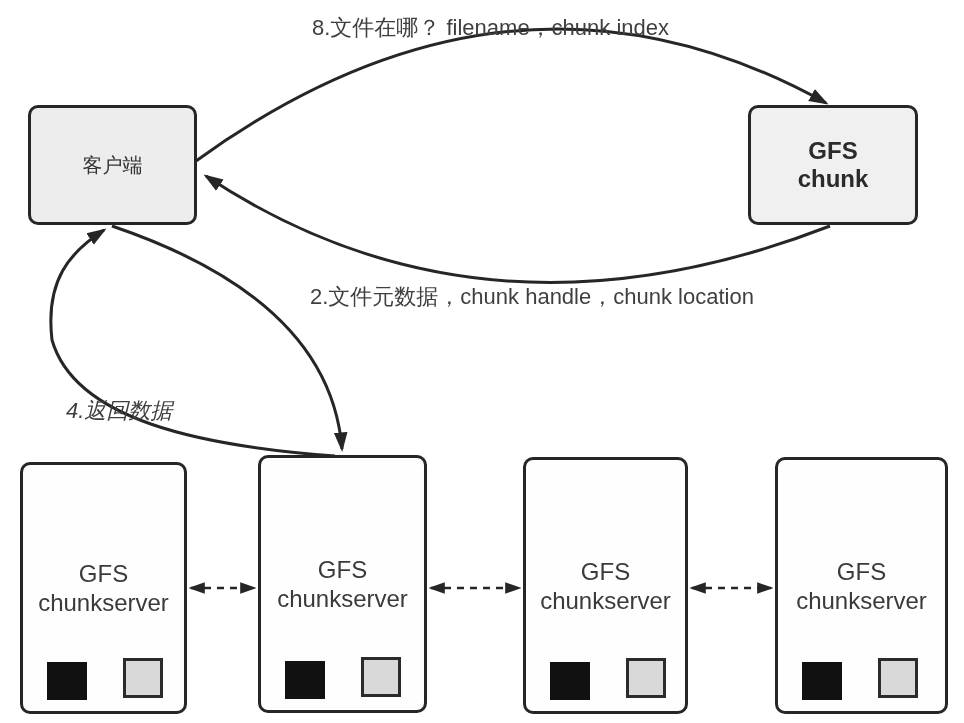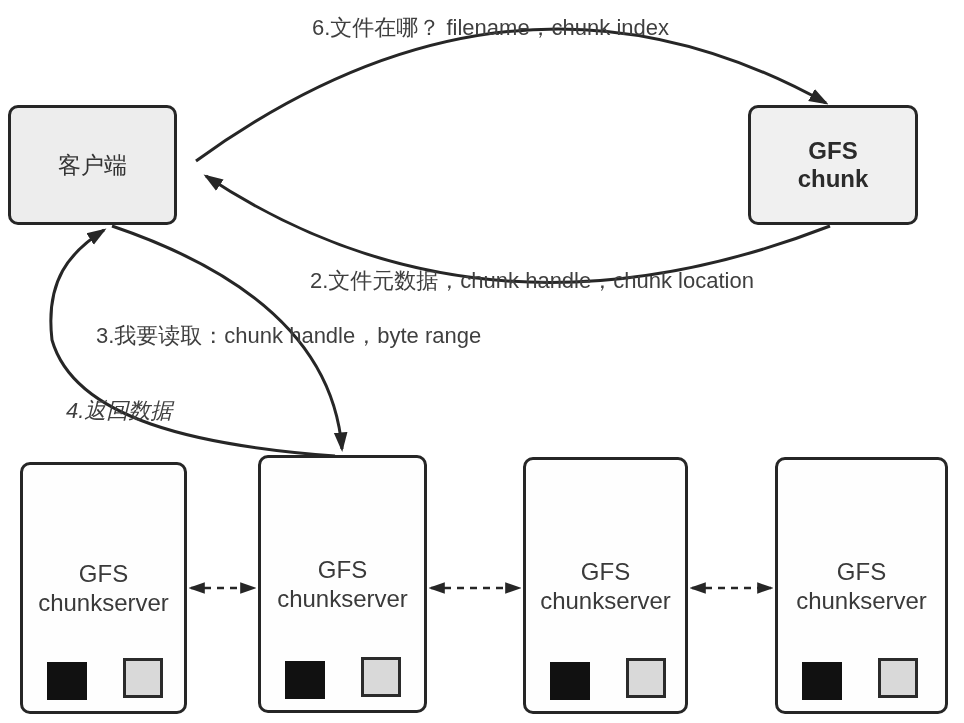--- a/index.html
+++ b/index.html
@@ -5,41 +5,41 @@
   html,body{margin:0;padding:0;background:#ffffff;}
   .stage{
     position:relative;width:964px;height:723px;background:#ffffff;overflow:hidden;
     font-family:"Liberation Sans","DejaVu Sans",sans-serif;color:#3a3a3a;
   }
   .arrow-layer{position:absolute;left:0;top:0;width:964px;height:723px;}
   .node{
     position:absolute;box-sizing:border-box;border:3px solid #262626;border-radius:10px;
     display:flex;align-items:center;justify-content:center;text-align:center;
   }
-  .client{left:8px;top:105px;width:169px;height:120px;background:#ededed;
-    font-size:23px;color:#333;}
+  .client{left:28px;top:105px;width:169px;height:120px;background:#ededed;
+    font-size:20px;color:#333;}
   .master{left:748px;top:105px;width:170px;height:120px;background:#f0f0f0;
     font-weight:bold;font-size:24px;line-height:28px;color:#2b2b2b;}
   .cs{background:#fefefe;font-size:24px;line-height:29px;color:#3a3a3a;}
   .cs1{left:20px;top:462px;width:167px;height:252px;}
   .cs2{left:258px;top:455px;width:169px;height:258px;}
   .cs3{left:523px;top:457px;width:165px;height:257px;}
   .cs4{left:775px;top:457px;width:173px;height:257px;}
   .chunk-black{
     position:absolute;left:24px;bottom:11px;width:40px;height:38px;background:#111111;
   }
   .chunk-gray{
     position:absolute;left:100px;bottom:13px;width:34px;height:34px;background:#d9d9d9;
     border:3px solid #2b2b2b;
   }
   .msg{
     position:absolute;font-size:22px;color:#3f3f3f;white-space:nowrap;
   }
   .msg1{left:312px;top:13px;}
-  .msg2{left:310px;top:266px;}
+  .msg2{left:310px;top:282px;}
   .msg3{left:96px;top:321px;}
   .msg4{left:66px;top:396px;font-style:italic;}
 </style>
 </head>
 <body>
 
 <div class="stage">
 
   <svg class="arrow-layer" width="964" height="723" viewBox="0 0 964 723" xmlns="http://www.w3.org/2000/svg">
     <defs>
@@ -101,18 +101,17 @@
 
   <div class="node cs cs4">
     <span>
       <span>GFS</span><br>
       <span>chunkserver</span>
     </span>
     <span class="chunk-black"></span>
     <span class="chunk-gray"></span>
   </div>
 
-  <div class="msg msg1">6.文件在哪？ filename，chunk index</div>
+  <div class="msg msg1">8.文件在哪？ filename，chunk index</div>
   <div class="msg msg2">2.文件元数据，chunk handle，chunk location</div>
-  <div class="msg msg3">3.我要读取：chunk handle，byte range</div>
   <div class="msg msg4">4.返回数据</div>
 
 </div>
 
 </body></html>

